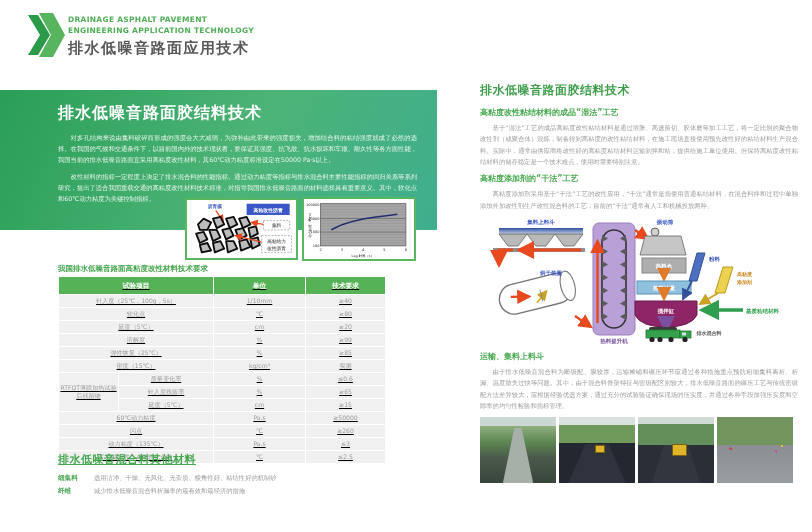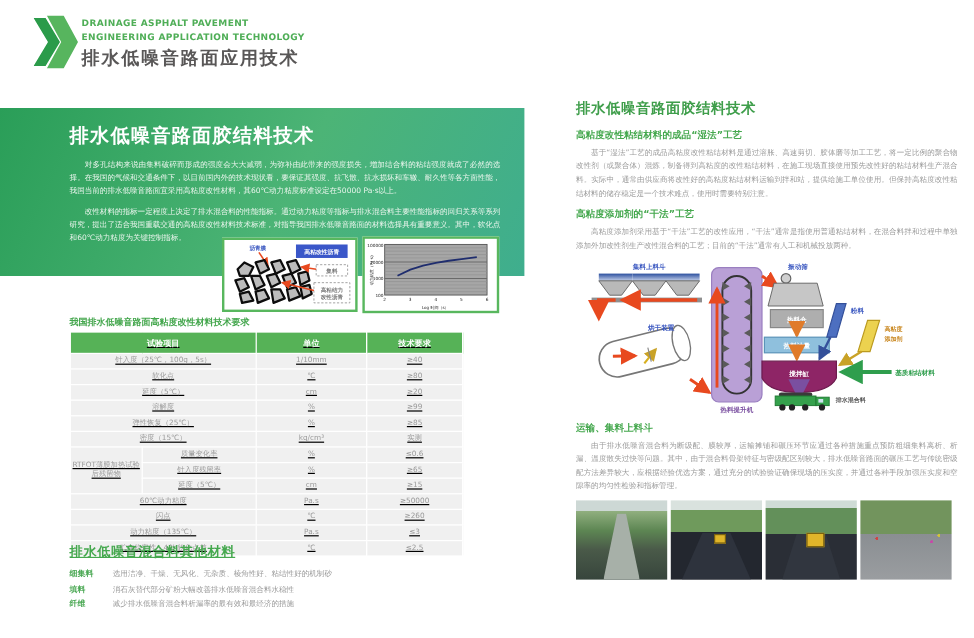--- a/index.html
+++ b/index.html
@@ -250,24 +250,20 @@
           <td>≤2.5</td>
         </tr>
     </tbody>
   </table>
 
   <div class="other">
     <h3>排水低噪音混合料其他材料</h3>
     <div class="mat-row">
       <span class="mat-label">细集料</span>
       <span class="mat-text">选用洁净、干燥、无风化、无杂质、棱角性好、粘结性好的机制砂</span>
-    </div>
-    <div class="mat-row">
-      <span class="mat-label">填料</span>
-      <span class="mat-text">消石灰替代部分矿粉大幅改善排水低噪音混合料水稳性</span>
     </div>
     <div class="mat-row">
       <span class="mat-label">纤维</span>
       <span class="mat-text">减少排水低噪音混合料析漏率的最有效和最经济的措施</span>
     </div>
   </div>
 
   <div class="right">
     <h2>排水低噪音路面胶结料技术</h2>
     <h4>高粘度改性粘结材料的成品“湿法”工艺</h4>

